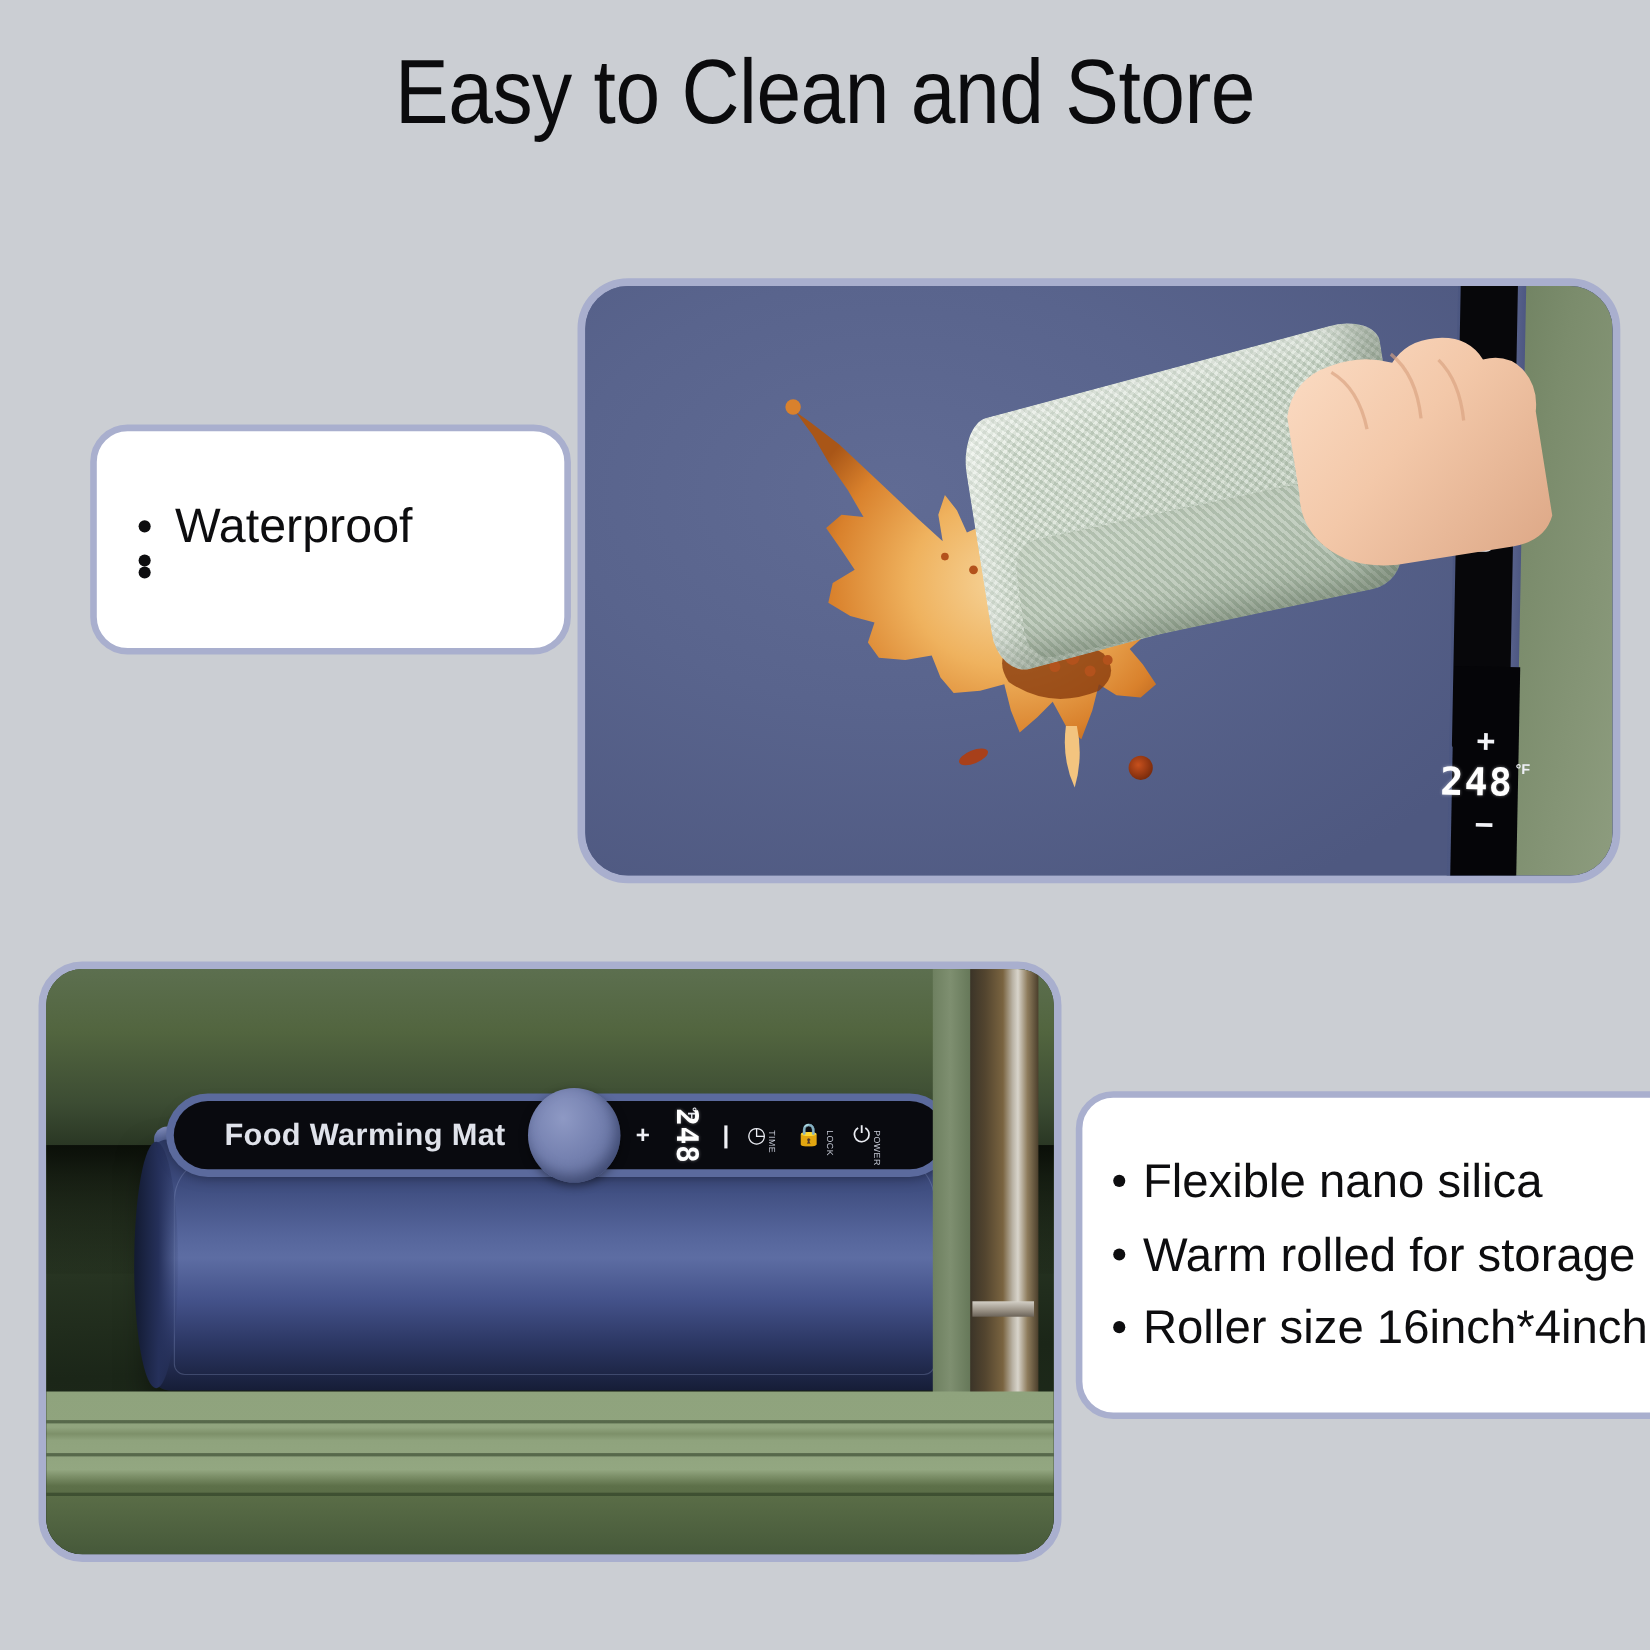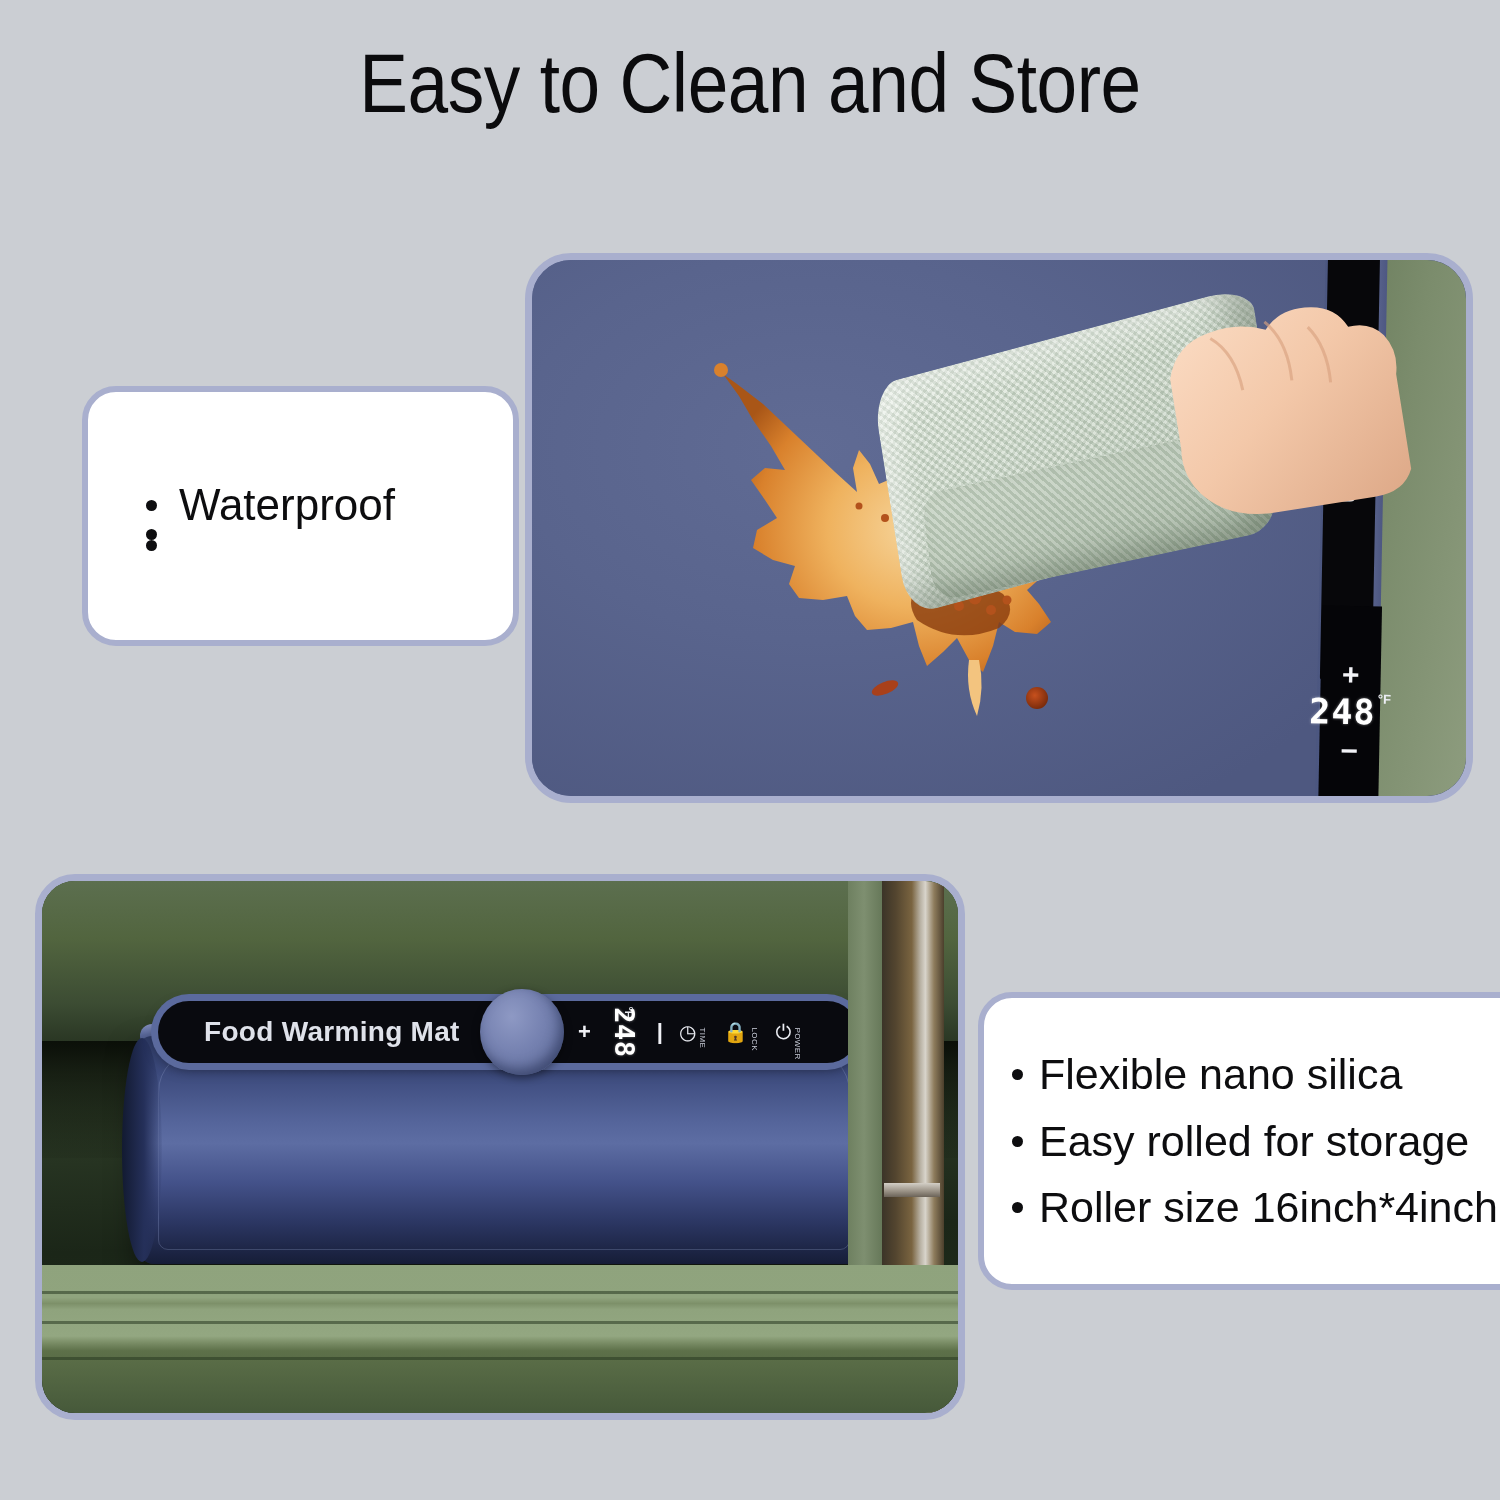--- a/index.html
+++ b/index.html
@@ -222,22 +222,22 @@
     margin-right: 22px;
     flex: 0 0 auto;
     position: relative;
     top: -9px;
   }
 
   #card-clean {
     left: 82px;
     top: 386px;
     width: 437px;
-    height: 260px;
-    padding-left: 58px;
+    height: 209px;
+    padding-left: 38px;
   }
   #card-store {
     left: 978px;
     top: 992px;
     width: 616px;
     height: 298px;
     padding-left: 28px;
   }
   #card-store li { font-size: 43px; line-height: 1.55; }
   #card-store .bullet-dot { margin-right: 16px; }
@@ -609,20 +609,20 @@
 </div>
 
 <div class="feature-card" id="card-store">
   <ul>
     <li>
       <span class="bullet-dot"></span>
       <span>Flexible nano silica</span>
     </li>
     <li>
       <span class="bullet-dot"></span>
-      <span>Easy rolled for storage</span>
+      <span>Warm rolled for storage</span>
     </li>
     <li>
       <span class="bullet-dot"></span>
       <span>Roller size 16inch*4inch</span>
     </li>
   </ul>
 </div>
 
 </body></html>

